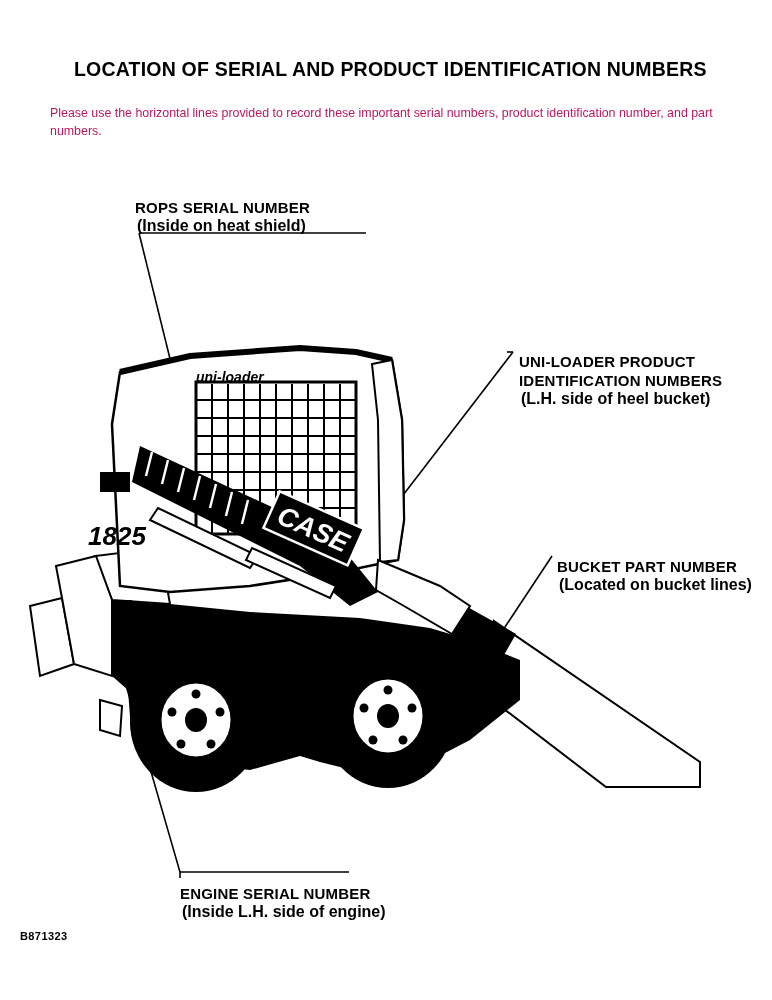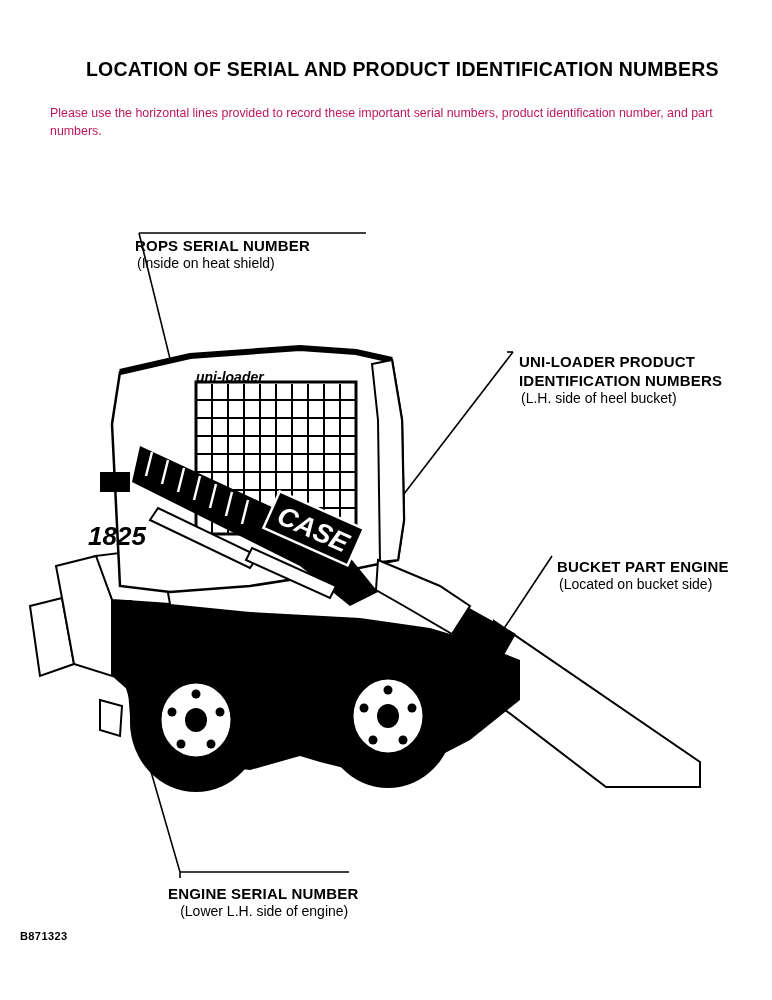--- a/index.html
+++ b/index.html
@@ -21,21 +21,20 @@
   }
   .page-title {
     position: absolute;
     left: 74px;
     top: 58px;
     width: 640px;
     font-size: 19.5px;
     font-weight: 600;
     letter-spacing: 0.2px;
     color: #000;
-    margin-left: 12px;
   }
   .intro {
     position: absolute;
     left: 50px;
     top: 104px;
     width: 672px;
     font-size: 12.4px;
     line-height: 18px;
     color: #be185d;
   }
@@ -43,49 +42,47 @@
     position: absolute;
   }
   .callout .label {
     font-size: 15px;
     font-weight: 700;
     letter-spacing: 0.2px;
     white-space: nowrap;
     line-height: 19px;
   }
   .callout .sub {
-    font-size: 14px;
-    font-weight: 400;
+    font-size: 16px;
+    font-weight: 700;
     line-height: 17px;
     white-space: nowrap;
   }
   .callout.two-line .label {
     white-space: normal;
     width: 240px;
   }
   #callout-rops {
     left: 135px;
     top: 198px;
-    margin-top: 38px;
   }
   #callout-rops .sub { padding-left: 2px; }
   #callout-uni {
     left: 519px;
     top: 352px;
   }
   #callout-uni .sub { padding-left: 2px; }
   #callout-bucket {
     left: 557px;
     top: 557px;
   }
   #callout-bucket .sub { padding-left: 2px; }
   #callout-engine {
-    left: 168px;
+    left: 180px;
     top: 884px;
-    text-align: center;
   }
   #callout-engine .sub { padding-left: 2px; }
   .figure-code {
     position: absolute;
     left: 20px;
     top: 930px;
     font-size: 11px;
     font-weight: 700;
     letter-spacing: 0.4px;
   }
@@ -256,24 +253,24 @@
     <div class="label">ROPS SERIAL NUMBER</div>
     <div class="sub">(Inside on heat shield)</div>
   </div>
 
   <div class="callout two-line" id="callout-uni">
     <div class="label">UNI-LOADER PRODUCT IDENTIFICATION NUMBERS</div>
     <div class="sub">(L.H. side of heel bucket)</div>
   </div>
 
   <div class="callout" id="callout-bucket">
-    <div class="label">BUCKET PART ENGINE</div>
-    <div class="sub">(Located on bucket side)</div>
+    <div class="label">BUCKET PART NUMBER</div>
+    <div class="sub">(Located on bucket lines)</div>
   </div>
 
   <div class="callout" id="callout-engine">
     <div class="label">ENGINE SERIAL NUMBER</div>
-    <div class="sub">(Lower L.H. side of engine)</div>
+    <div class="sub">(Inside L.H. side of engine)</div>
   </div>
 
   <div class="figure-code">B871323</div>
 
 </div>
 
 </body></html>

